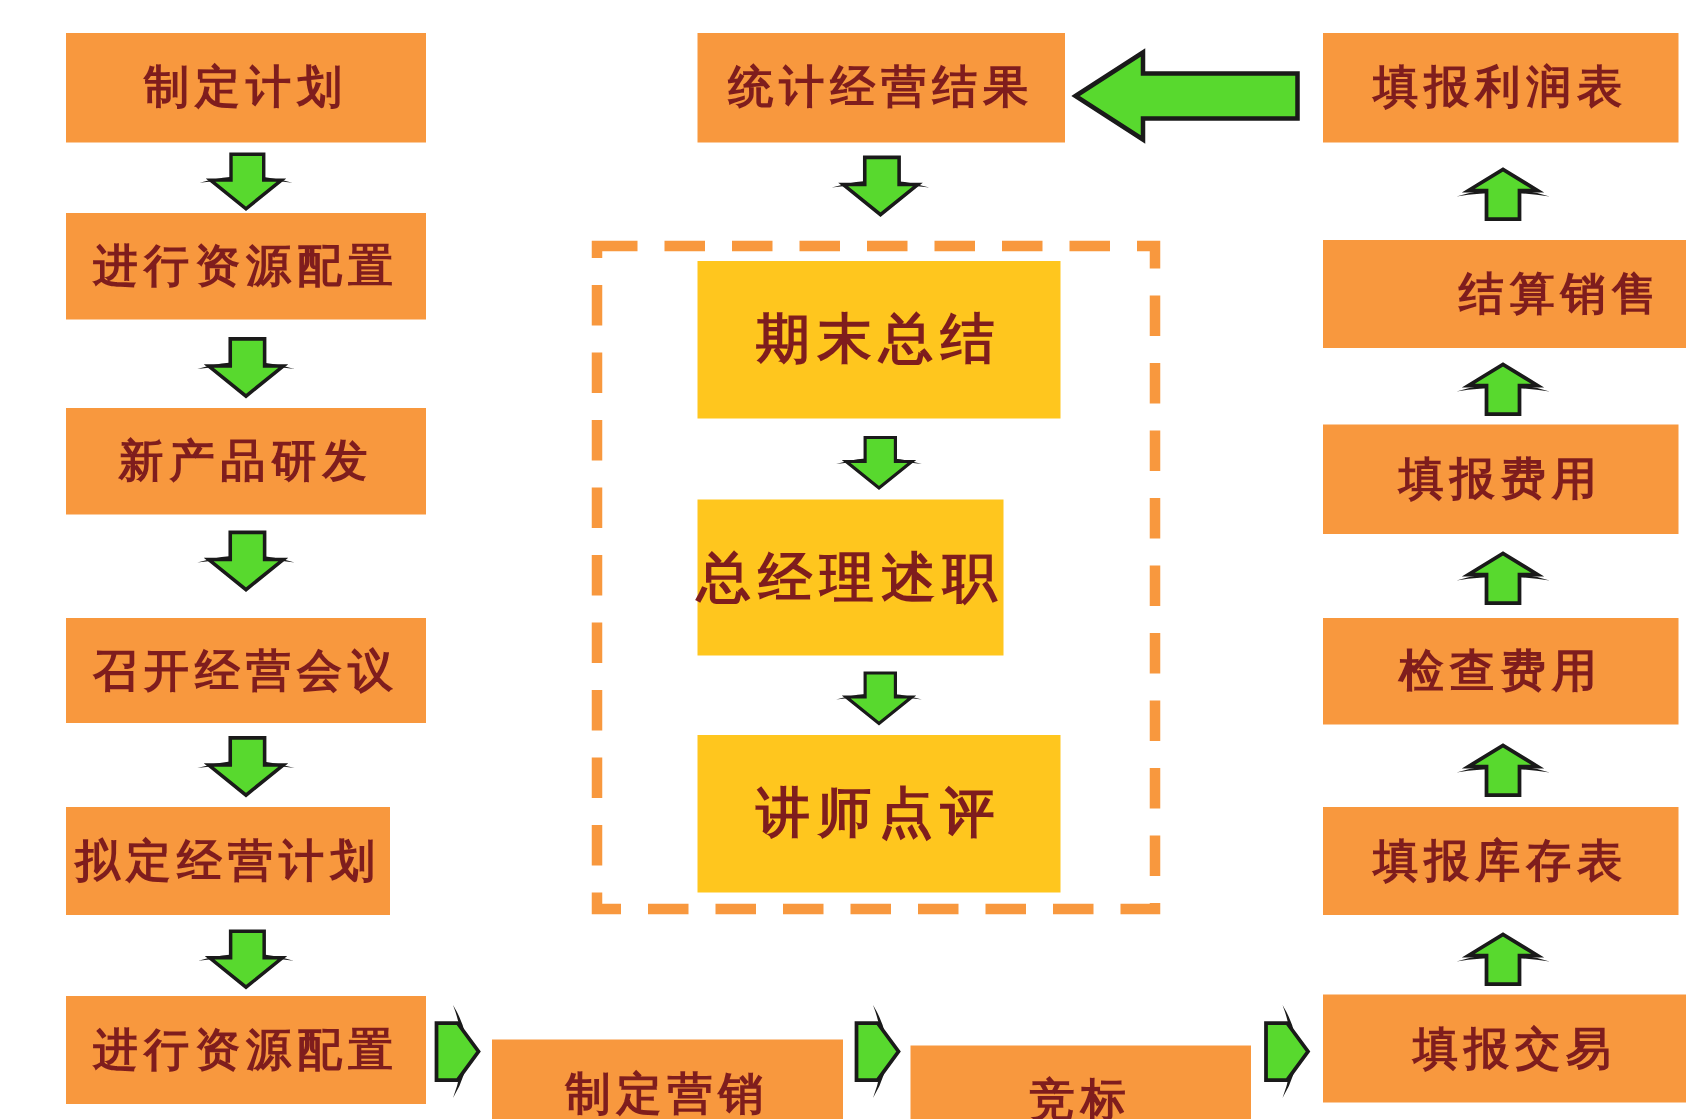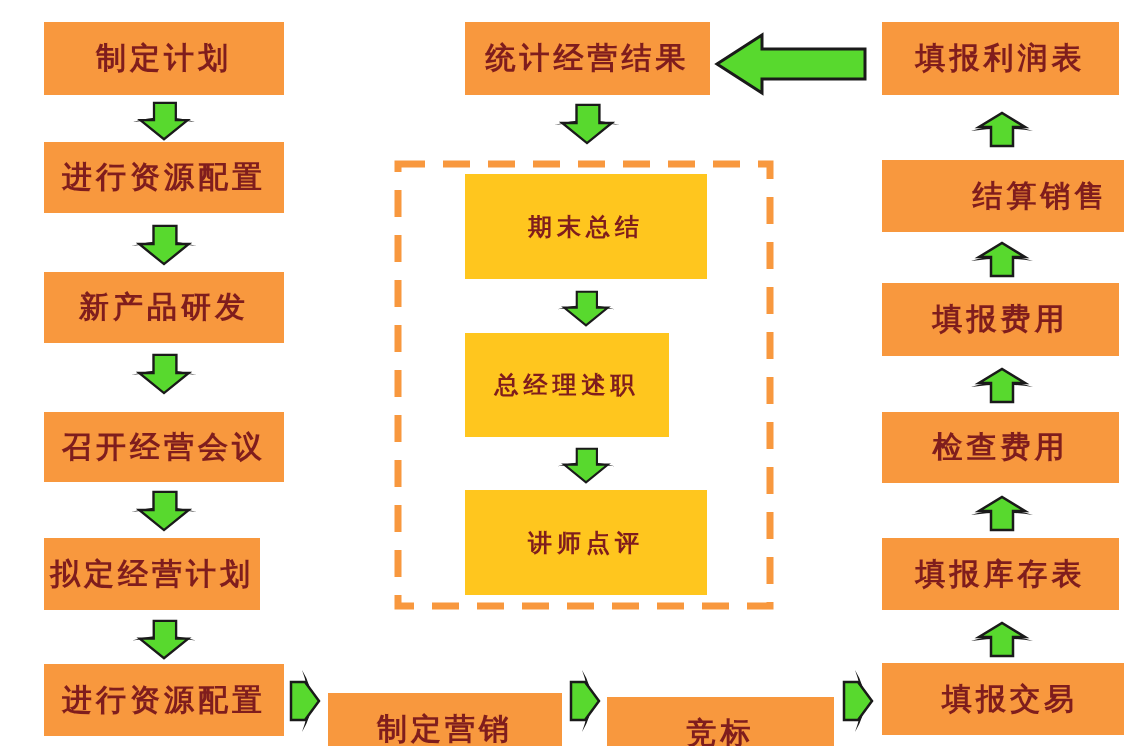--- a/index.html
+++ b/index.html
@@ -5,21 +5,21 @@
   html,body{margin:0;padding:0;}
   body{
     width:1124px;height:746px;position:relative;background:#ffffff;
     font-family:"DejaVu Sans",sans-serif;overflow:hidden;
   }
   .node{
     position:absolute;display:flex;align-items:center;justify-content:center;
     font-weight:bold;color:#7f1d1d;text-align:center;white-space:nowrap;
   }
   .obox{background:#F8983E;font-size:30px;letter-spacing:4px;}
-  .ybox{background:#FFC61E;font-size:24px;letter-spacing:5px;}
+  .ybox{background:#FFC61E;font-size:36px;letter-spacing:5px;}
   .arr{position:absolute;}
   .arr svg{display:block;width:100%;height:100%;}
 </style>
 </head>
 <body>
 
 <div class="node obox" style="left:44px;top:22px;width:240px;height:73px;">制定计划</div>
 
 <div class="arr" style="left:128px;top:101px;width:72px;height:40px;">
   <svg viewBox="0 0 72 44">

